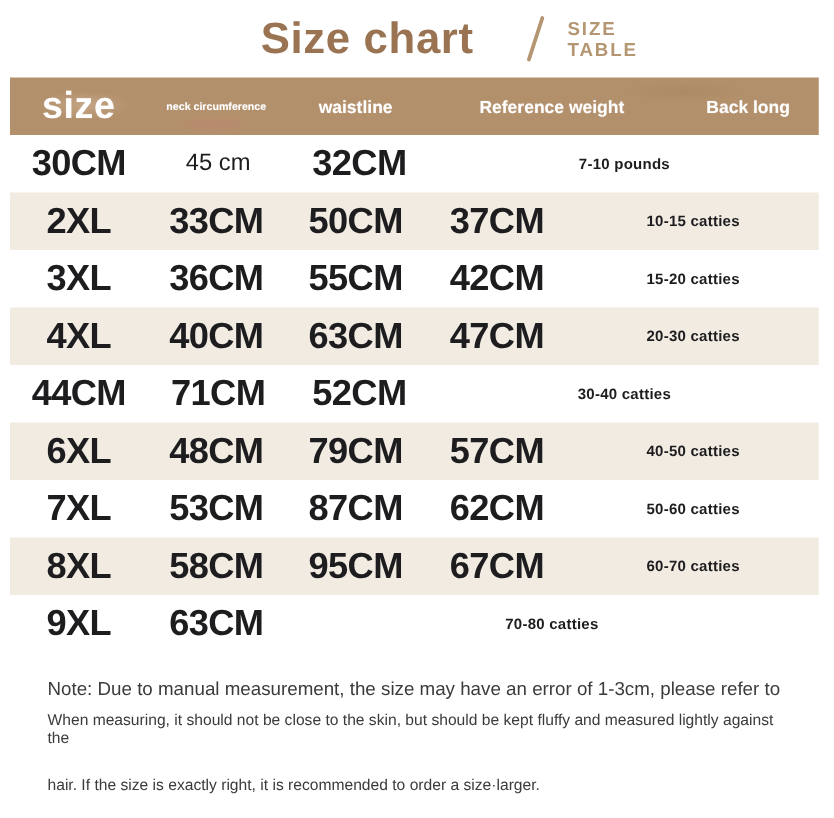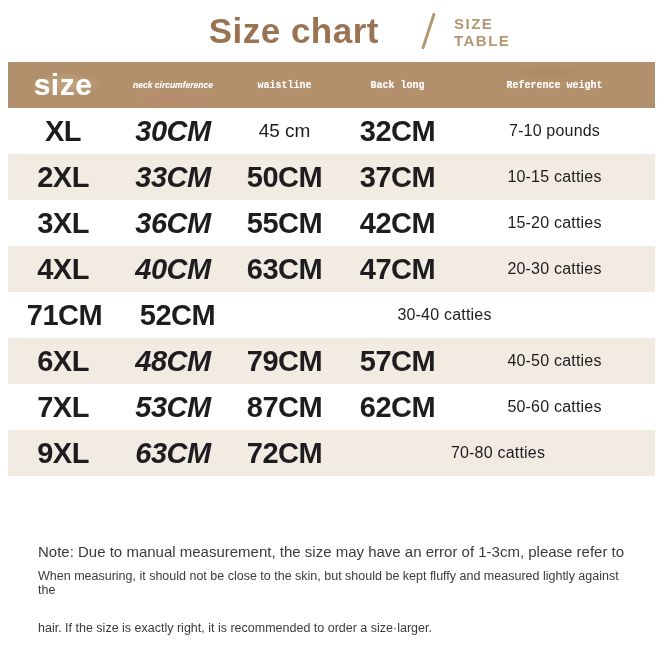--- a/index.html
+++ b/index.html
@@ -42,37 +42,37 @@
       radial-gradient(ellipse 45px 12px at 163px 37px, rgba(200,125,115,0.30), rgba(200,125,115,0) 70%),
       radial-gradient(ellipse 55px 16px at 60px 22px, rgba(255,236,212,0.22), rgba(255,236,212,0) 70%),
       radial-gradient(ellipse 70px 12px at 540px 11px, rgba(128,108,62,0.16), rgba(128,108,62,0) 70%),
       var(--header-bg);
   }
   .cell {
     display:flex; align-items:center; justify-content:center;
     text-align:center; box-sizing:border-box;
   }
   .c0 { width:110px; }
-  .c1 { width:110px;font-style:italic; }
+  .c1 { width:110px; }
   .c2 { width:113px; }
   .c3 { width:113px; }
   .c4 { flex:1; }
 
   .thead .cell { color:#ffffff; font-weight:700; text-shadow:0 0 1px rgba(255,255,255,0.4); }
   .thead .c0 { font-size:30px; letter-spacing:0.5px; }
   .thead .c1 { font-size:8.5px; }
-  .thead .c2, .thead .c3, .thead .c4 { font-size:10px;font-family:Liberation Mono, monospace; }
+  .thead .c2, .thead .c3, .thead .c4 { font-size:14px; }
 
   .tbody .trow { display:flex; height:46px; align-items:center; }
   .tbody .trow:nth-child(even) { background:var(--stripe-row); }
   .tbody .cell {
     font-size:29px; font-weight:700; color:var(--text-dark);
     letter-spacing:-0.5px;
   }
-  .tbody .c4 { font-size:16px; font-weight:400; letter-spacing:0.2px; }
+  .tbody .c4 { font-size:12px; font-weight:700; letter-spacing:0.2px; }
   .tbody .trow:first-child .c2 { font-size:19px; font-weight:400; letter-spacing:0; }
 
   
   .notes { position:absolute; left:38px; top:543px; width:600px; color:var(--note-text); }
   .note-line-0 { font-size:15px;   margin-bottom:9px;  }
   .note-line-1 { font-size:13.5px; margin-bottom:11px; }
   .note-line-2 { font-size:12.5px; margin-bottom:22px; }
   .note-line-3 { font-size:12.5px;margin-top:24px; }
 </style>
 </head>
@@ -85,27 +85,26 @@
     <span>SIZE</span>
     <span>TABLE</span>
   </span>
 </div>
 
 <div class="size-table">
   <div class="thead">
     <div class="cell c0">size</div>
     <div class="cell c1">neck circumference</div>
     <div class="cell c2">waistline</div>
+    <div class="cell c4">Reference weight</div>
     <div class="cell c3">Back long</div>
-    <div class="cell c4">Reference weight</div>
   </div>
   <div class="tbody">
 
   <div class="trow">
-      <div class="cell c0">XL</div>
       <div class="cell c1">30CM</div>
       <div class="cell c2">45 cm</div>
       <div class="cell c3">32CM</div>
       <div class="cell c4">7-10 pounds</div>
     </div>
       <div class="trow">
       <div class="cell c0">2XL</div>
       <div class="cell c1">33CM</div>
       <div class="cell c2">50CM</div>
       <div class="cell c3">37CM</div>
@@ -119,42 +118,49 @@
       <div class="cell c4">15-20 catties</div>
     </div>
       <div class="trow">
       <div class="cell c0">4XL</div>
       <div class="cell c1">40CM</div>
       <div class="cell c2">63CM</div>
       <div class="cell c3">47CM</div>
       <div class="cell c4">20-30 catties</div>
     </div>
       <div class="trow">
+      <div class="cell c1">44CM</div>
       <div class="cell c2">71CM</div>
       <div class="cell c3">52CM</div>
       <div class="cell c4">30-40 catties</div>
     </div>
       <div class="trow">
       <div class="cell c0">6XL</div>
       <div class="cell c1">48CM</div>
       <div class="cell c2">79CM</div>
       <div class="cell c3">57CM</div>
       <div class="cell c4">40-50 catties</div>
     </div>
       <div class="trow">
       <div class="cell c0">7XL</div>
       <div class="cell c1">53CM</div>
       <div class="cell c2">87CM</div>
       <div class="cell c3">62CM</div>
       <div class="cell c4">50-60 catties</div>
     </div>
       <div class="trow">
+      <div class="cell c0">8XL</div>
+      <div class="cell c1">58CM</div>
+      <div class="cell c2">95CM</div>
+      <div class="cell c3">67CM</div>
+      <div class="cell c4">60-70 catties</div>
+    </div>
+      <div class="trow">
       <div class="cell c0">9XL</div>
       <div class="cell c1">63CM</div>
-      <div class="cell c3">72CM</div>
       <div class="cell c4">70-80 catties</div>
     </div>
     </div>
 </div>
 
 <div class="notes">
   <div class="note-line-0">Note: Due to manual measurement, the size may have an error of 1-3cm, please refer to</div>
   <div class="note-line-2">When measuring, it should not be close to the skin, but should be kept fluffy and measured lightly against the</div>
   <div class="note-line-3">hair. If the size is exactly right, it is recommended to order a size·larger.</div>
 </div>

